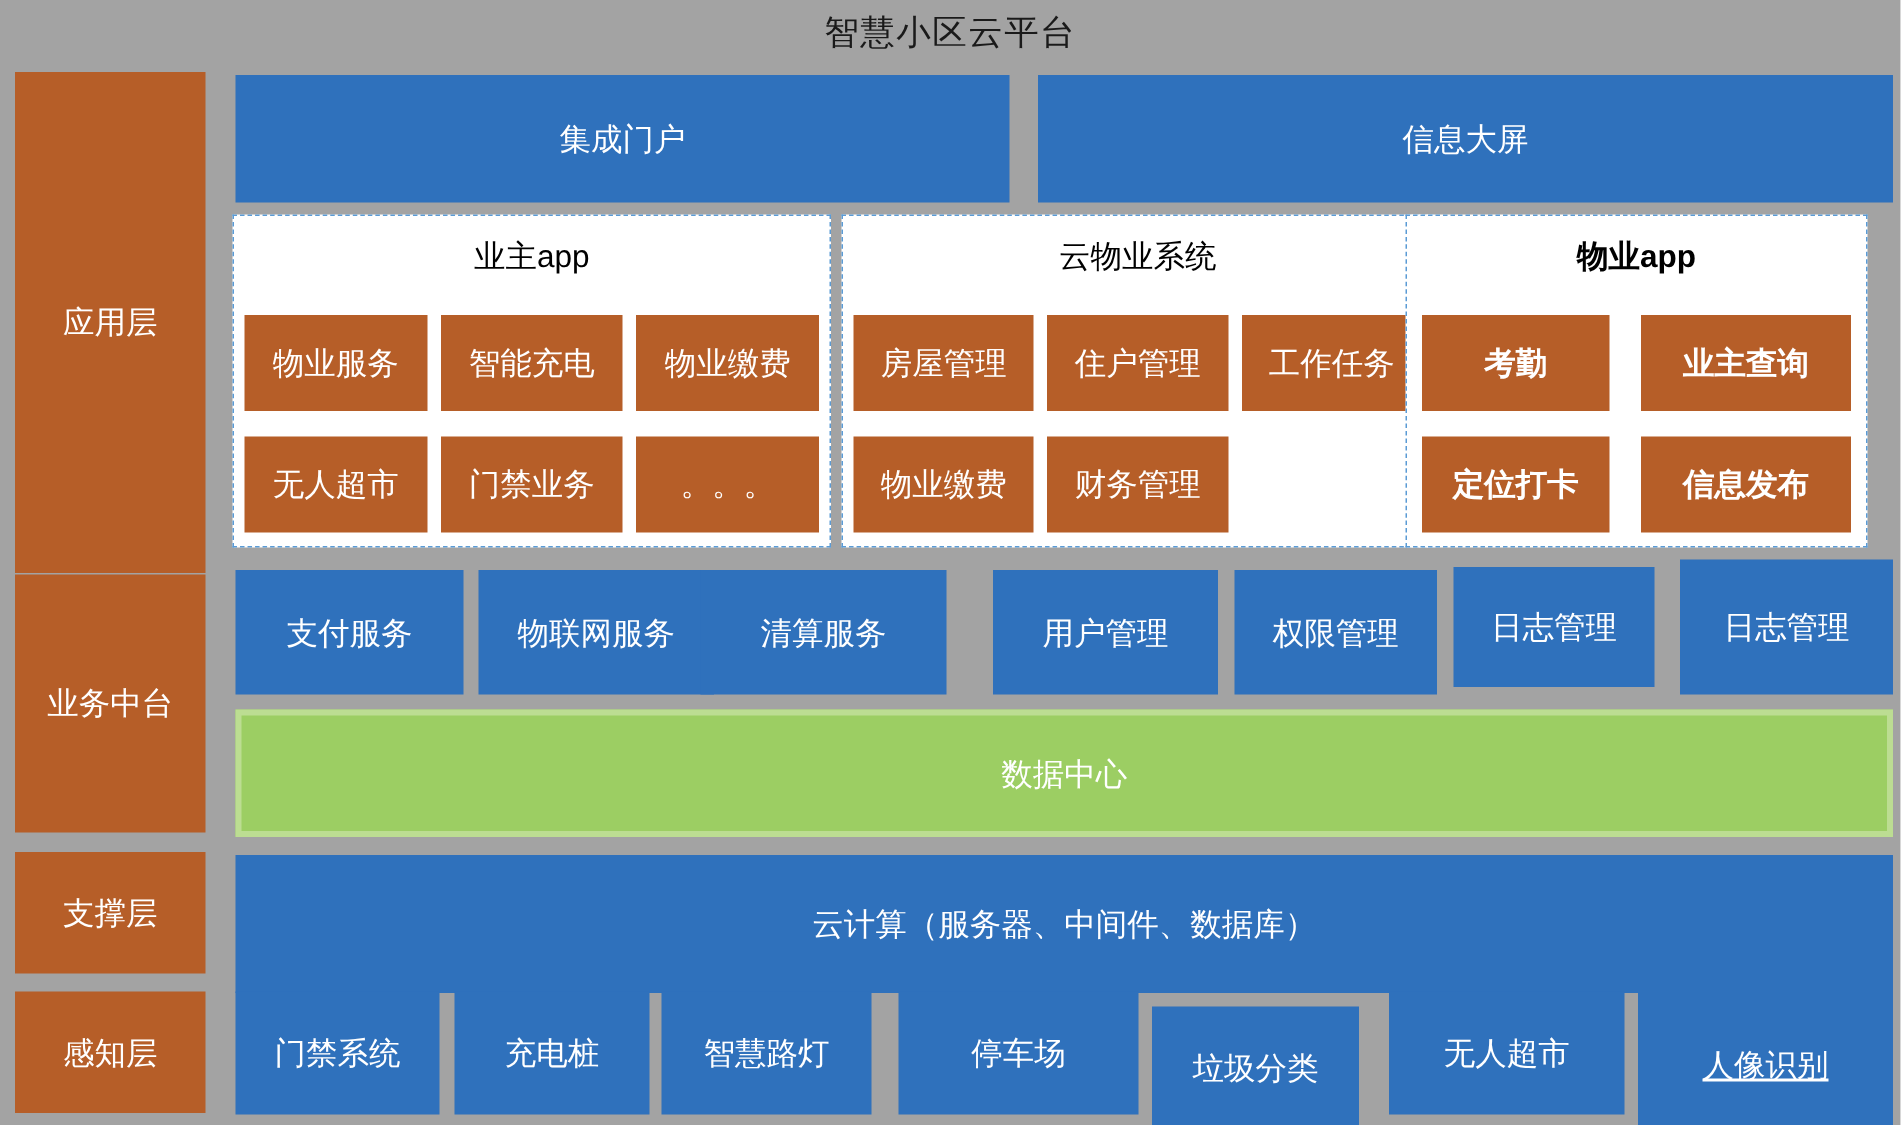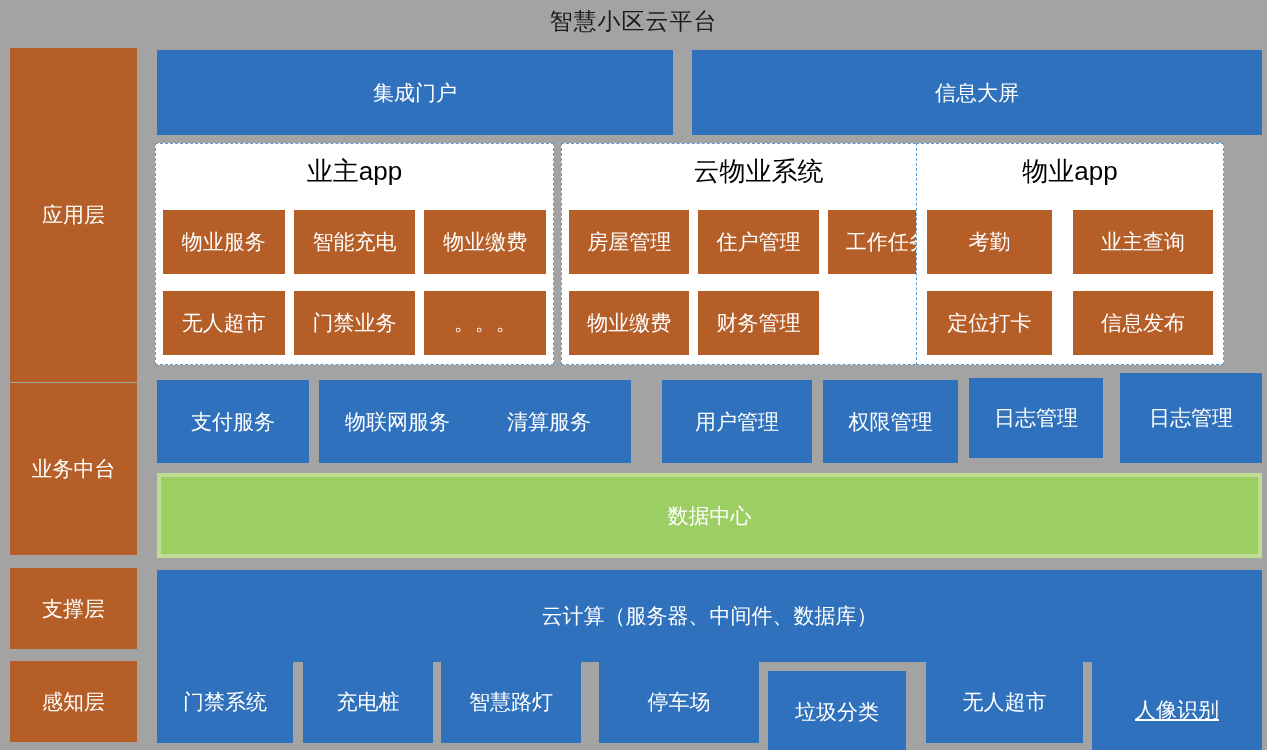--- a/index.html
+++ b/index.html
@@ -24,23 +24,23 @@
 
   
   .t1{left:157px;top:50px;width:516px;height:85px;}
   .t2{left:692px;top:50px;width:570px;height:85px;}
 
   
   .group{position:absolute;top:143px;height:222px;box-sizing:border-box;
          border:1px dashed var(--dash-border,#5B9BD5);background:#ffffff;}
   .g1{left:155px;width:399px;}
   .g2{left:561px;width:395px;}
-  .g3{left:916px;width:308px;}
+  .g3{left:937px;width:308px;font-weight:bold;}
   .group-title{height:54px;display:flex;align-items:center;justify-content:center;
-               font-size:26px;color:#000000;text-align:right;}
+               font-size:21px;color:#000000;text-align:right;}
   .tile-grid{display:grid;grid-auto-rows:64px;row-gap:17px;column-gap:9px;padding:12px 7px;}
   .cols3{grid-template-columns:repeat(3,1fr);}
   .cols2{grid-template-columns:125px 140px;justify-content:space-between;padding:12px 10px;}
 
   
   .b1{left:157px;top:380px;width:152px;height:83px;}
   .b2{left:319px;top:380px;width:157px;height:83px;}
   .b3{left:467px;top:380px;width:164px;height:83px;}
   .b4{left:662px;top:380px;width:150px;height:83px;}
   .b5{left:823px;top:380px;width:135px;height:83px;}

